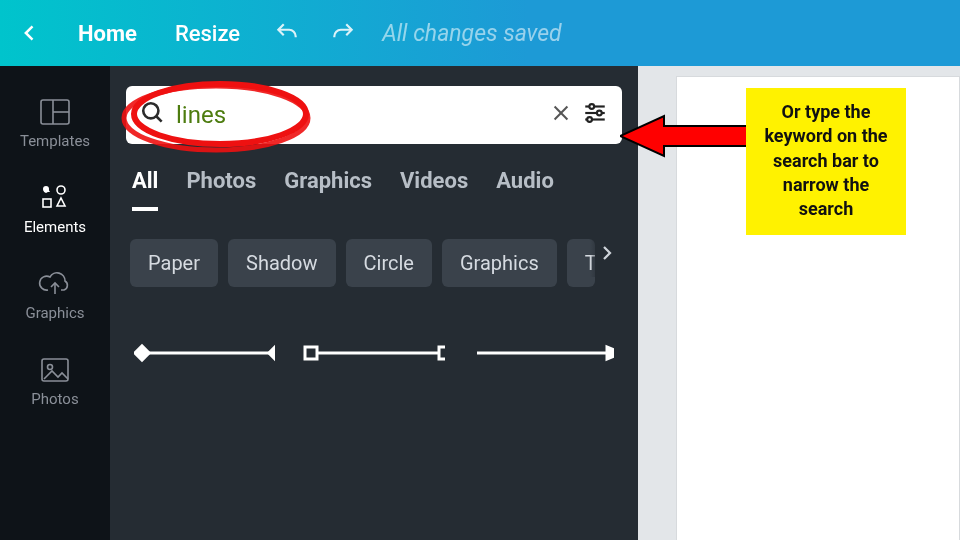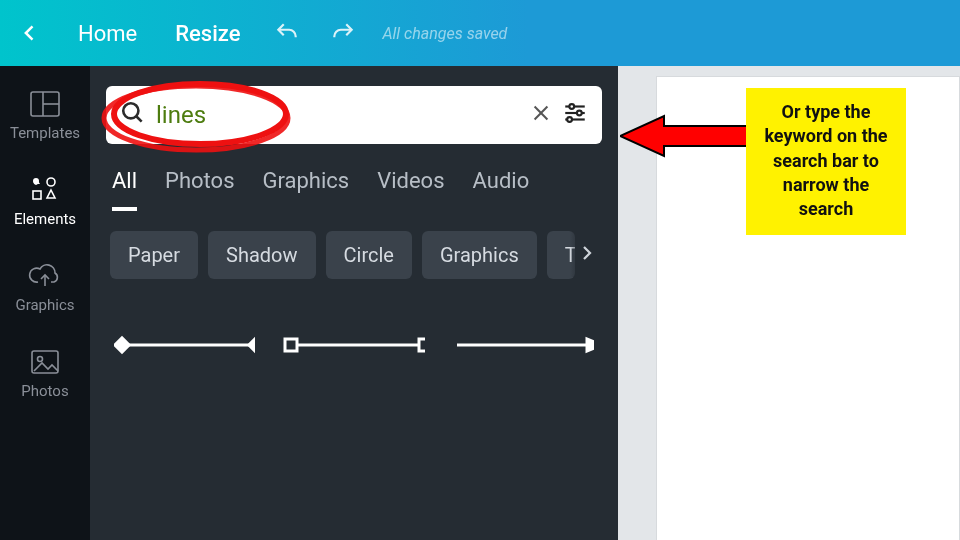--- a/index.html
+++ b/index.html
@@ -9,33 +9,33 @@
   .topbar {
     height: 66px;
     background: linear-gradient(90deg, #00c4cc 0%, #1d9ad6 55%, #1d9ad6 100%);
     display: flex; align-items: center;
     padding: 0 16px 0 6px;
     gap: 10px;
     color: #fff;
   }
   .tb-btn { display:flex; align-items:center; justify-content:center; height:100%; padding:0 14px; color:#fff; font-size:22px; font-weight:600; cursor:pointer; }
   .tb-btn.back svg { width:20px; height:20px; stroke:#fff; stroke-width:3; fill:none; }
-  .tb-btn.home { font-weight:400; }
+  .tb-btn.home { font-weight:700; }
   .tb-btn.file, .tb-btn.resize { font-weight:500; }
   .tb-btn.undo, .tb-btn.redo { padding:0 10px; opacity:.85; }
   .tb-btn.undo svg, .tb-btn.redo svg { width:26px; height:26px; stroke:#fff; stroke-width:2; fill:none; }
-  .tb-status { font-size:16px; font-style:italic; color:rgba(255,255,255,.55); margin-left:6px; }
+  .tb-status { font-size:23px; font-style:italic; color:rgba(255,255,255,.55); margin-left:6px; }
 
   
   .main { display:flex; height:calc(540px - 66px); }
 
   
   .rail {
-    width:90px; background:#0e1318; display:flex; flex-direction:column; align-items:center;
-    padding-top:8px; gap:4px;
+    width:110px; background:#0e1318; display:flex; flex-direction:column; align-items:center;
+    padding-top:16px; gap:4px;
   }
   .rail-item { width:100%; display:flex; flex-direction:column; align-items:center; justify-content:center; gap:6px; padding:16px 0 14px 0; color:#8a8f98; cursor:pointer; }
   .rail-item.active { color:#fff; }
   .rail-item .lbl { font-size:15px; }
   .rail-item svg { width:34px; height:28px; stroke:#8a8f98; fill:none; stroke-width:1.6; }
   .rail-item.active svg { stroke:#fff; }
 
   
   .panel {
     width:528px; background:#252c33; padding:20px 16px 0 16px; position:relative;
@@ -50,27 +50,27 @@
     flex:1; border:none; outline:none; font-size:24px; color:#4d7c0f; background:transparent;
   }
   .searchbar .clear svg { width:22px; height:22px; stroke:#555; stroke-width:2.2; fill:none; }
   .searchbar .sliders svg { width:26px; height:26px; stroke:#222; stroke-width:2; fill:none; }
   
   .scribble {
     position:absolute; left:-10px; top:-12px; width:220px; height:84px; pointer-events:none;
   }
   .scribble svg { width:100%; height:100%; }
 
-  .tabs { display:flex; gap:28px; padding:24px 6px 0 6px; color:#b7bec6; font-size:22px; font-weight:400; }
+  .tabs { display:flex; gap:28px; padding:24px 6px 0 6px; color:#b7bec6; font-size:22px; font-weight:700; }
   .tab { cursor:pointer; padding-bottom:14px; }
   .tab.active { color:#fff; border-bottom:4px solid #fff; }
 
   .chips { display:flex; gap:10px; padding:20px 0 0 4px; align-items:center; position:relative; }
   .chip {
-    background:#3a424b; color:#d6dbe1; font-size:20px; padding:12px 18px; border-radius:6px; cursor:pointer; white-space:nowrap;
+    background:#3a424b; color:#d6dbe1; font-size:20px; padding:12px 18px; border-radius:6px; cursor:pointer; white-space:nowrap;margin-top:8px;
   }
   .chip.cut { padding-right:6px; overflow:hidden; max-width:28px; }
   .chip-next {
     position:absolute; right:-2px; top:18px; width:34px; height:48px; display:flex; align-items:center; justify-content:center;
     background:linear-gradient(90deg, rgba(37,44,51,0) 0%, #252c33 35%); cursor:pointer;
   }
   .chip-next svg { width:18px; height:18px; stroke:#cfd4da; stroke-width:3; fill:none; }
 
   .results { padding:56px 8px 0 8px; display:flex; gap:28px; align-items:center; }
   .line-el { stroke:#fff; stroke-width:3; fill:#fff; }

